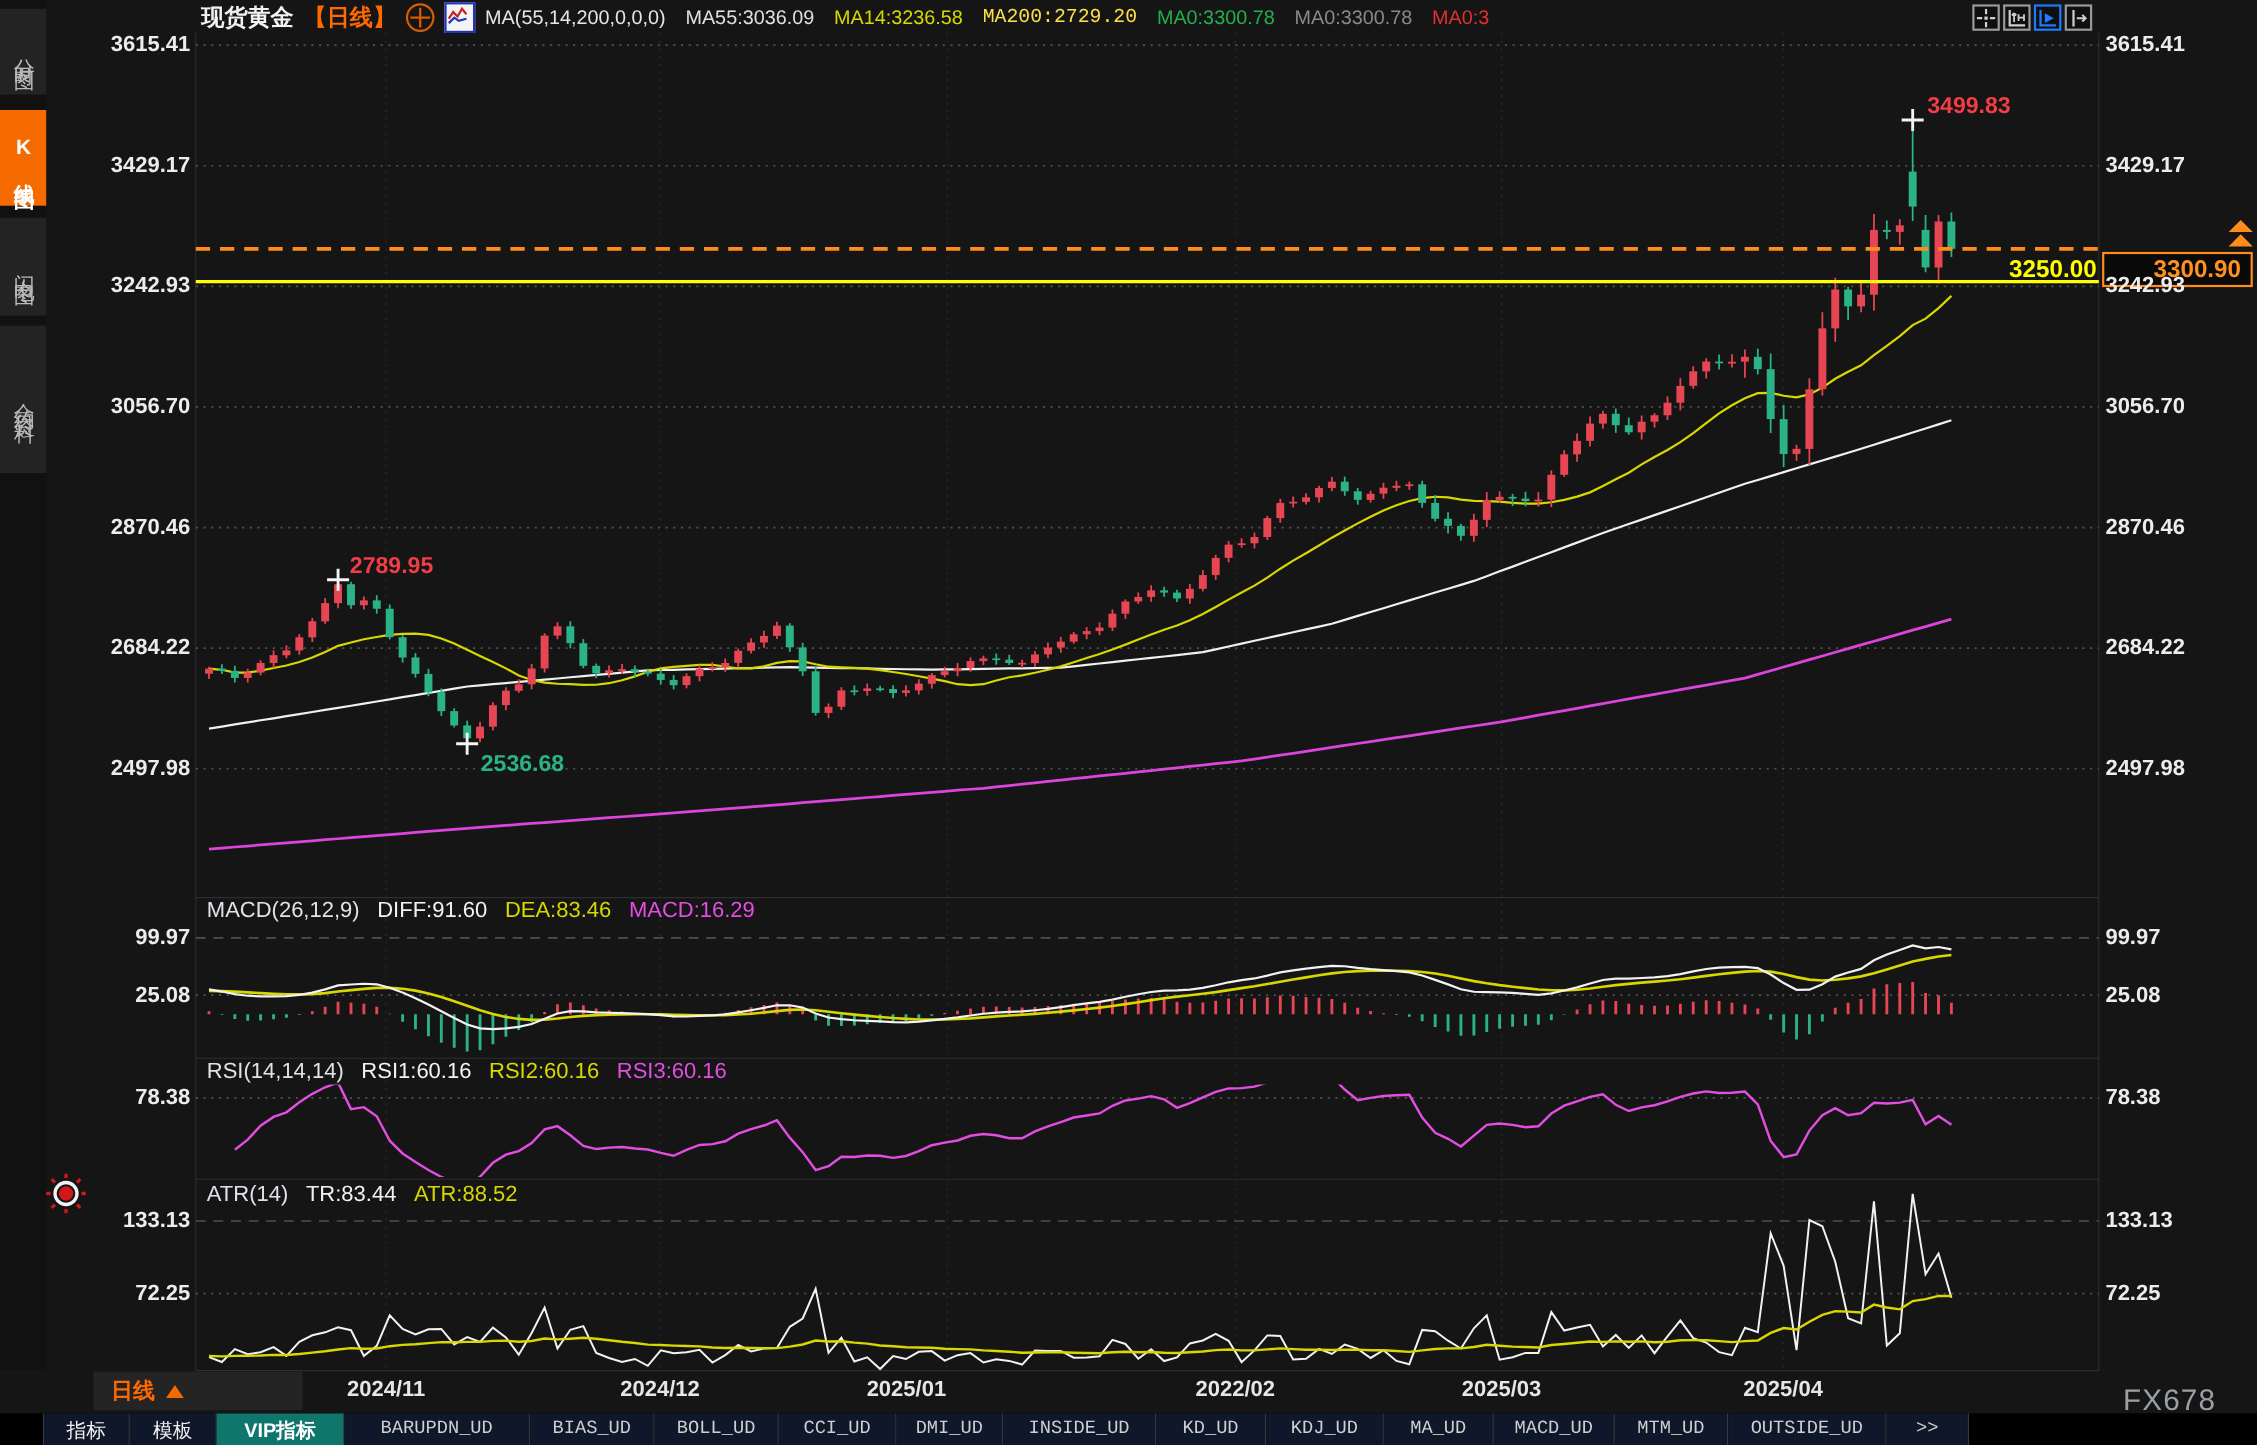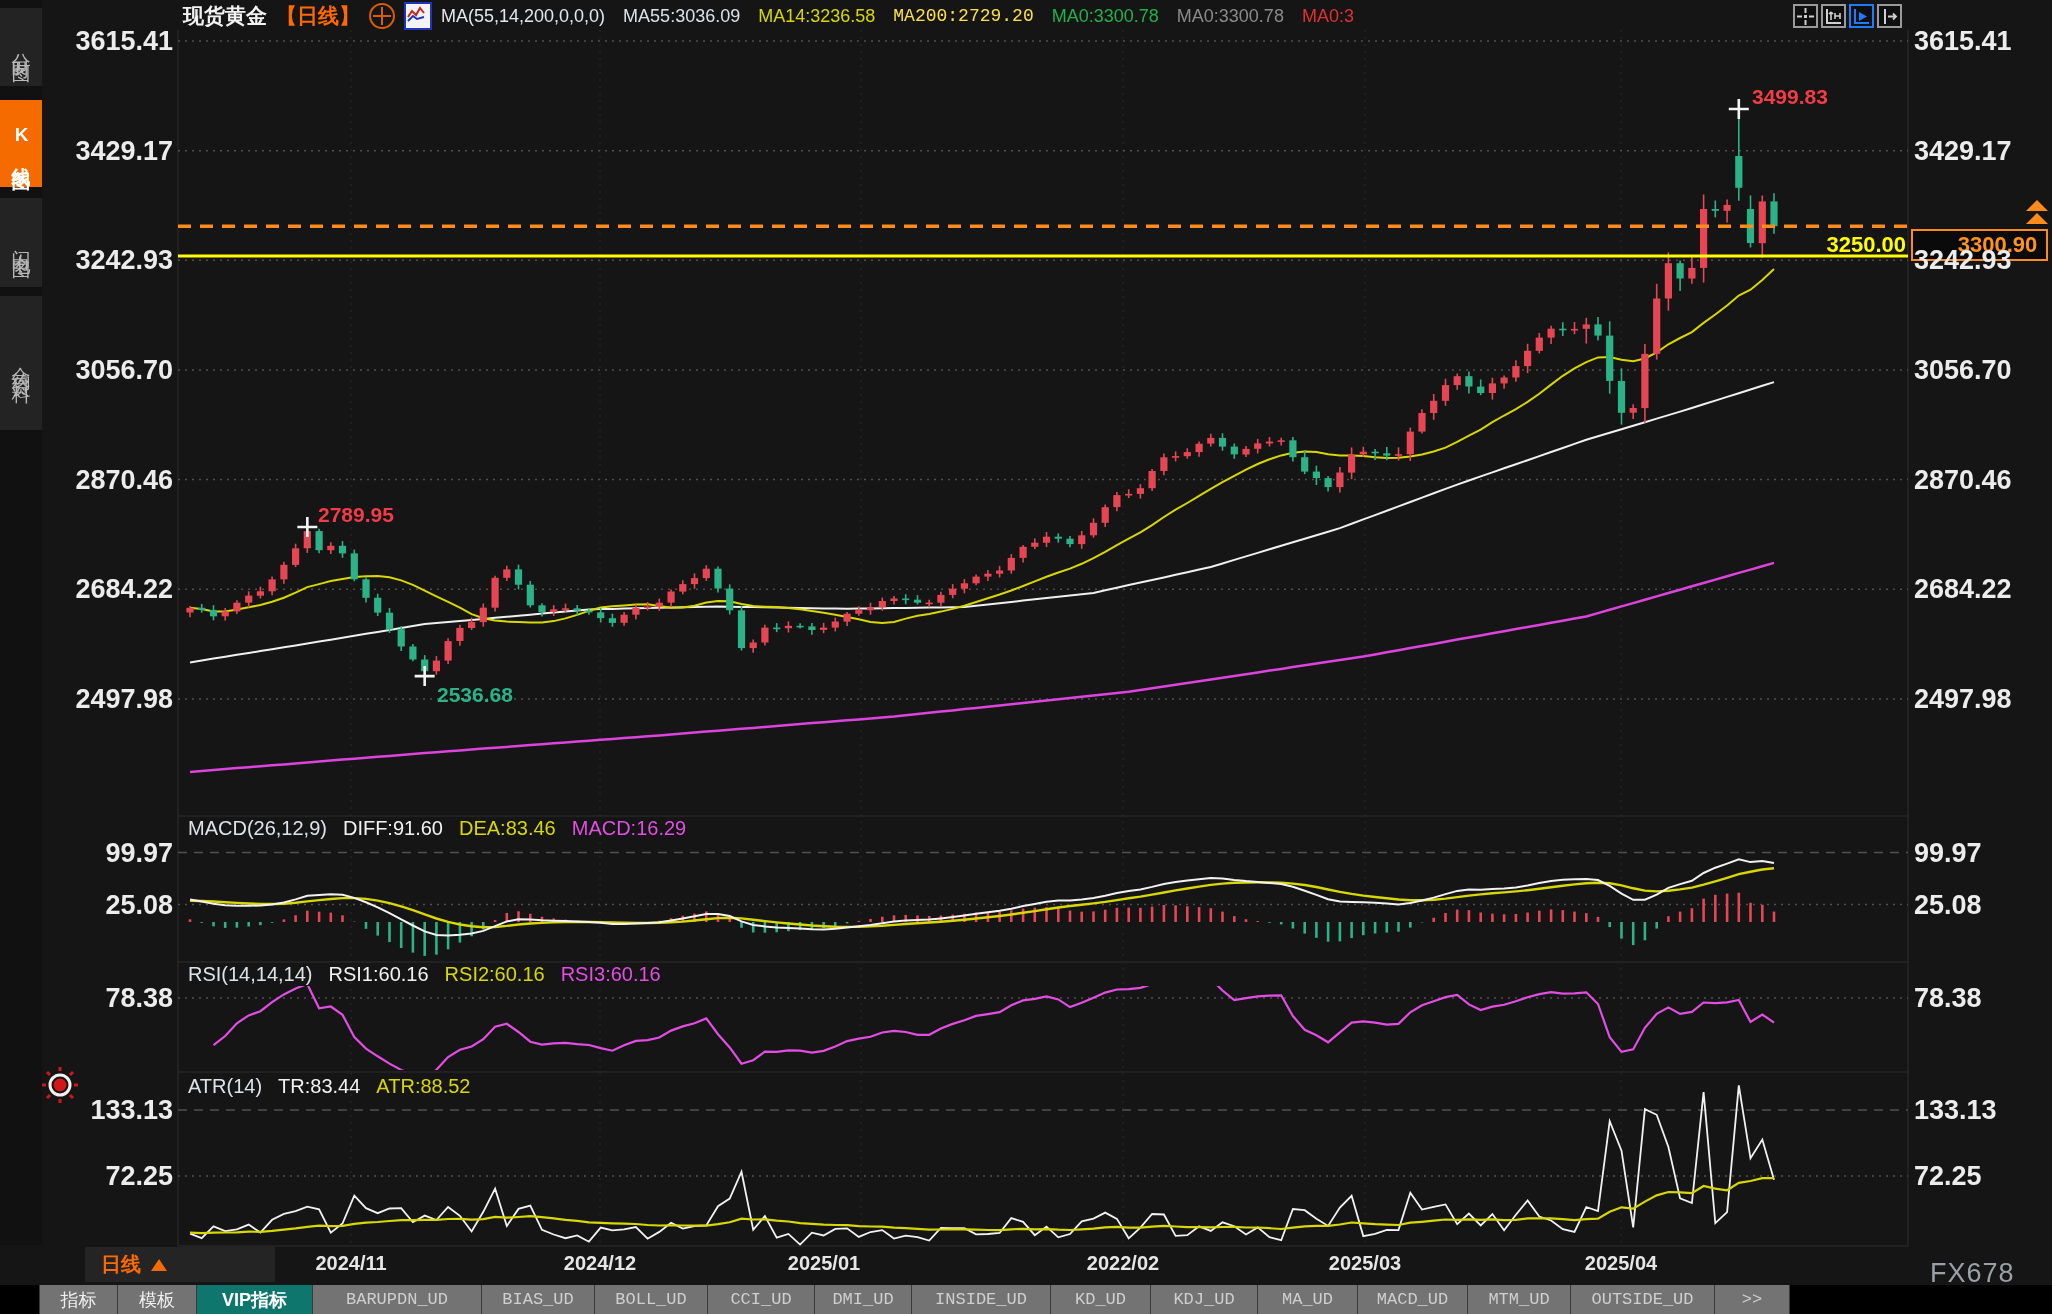--- a/index.html
+++ b/index.html
@@ -21,21 +21,21 @@
   .plus-icon:before{left:50%;top:2px;bottom:2px;width:2px;margin-left:-1px;}
   .plus-icon:after{top:50%;left:2px;right:2px;height:2px;margin-top:-1px;}
   .chart-mini-icon{width:24px;height:24px;background:#f4f4f4;border:2px solid #2233bb;display:inline-block;}
   .ma-seg{font-size:18px;}
   
   #axis-btns{position:absolute;left:1793px;top:4px;display:flex;gap:3px;}
   .abtn{width:25px;height:24px;border:2px solid #9a9a9a;background:#0f0f0f;box-sizing:border-box;
         display:flex;align-items:center;justify-content:center;cursor:pointer;}
   .abtn.blue{border-color:#1f7bff;}
   
-  .ylab{position:absolute;font-size:27px;font-weight:bold;color:#ececec;transform:translateY(-50%);}
+  .ylab{position:absolute;font-size:20px;font-weight:bold;color:#ececec;transform:translateY(-50%);}
   .ylab.left{width:128px;left:45px;text-align:right;}
   .ylab.right{left:1914px;text-align:left;}
   
   .pane-head{position:absolute;left:188px;display:flex;gap:16px;font-size:20px;white-space:nowrap;}
   
   .price-note{position:absolute;font-size:21px;font-weight:bold;white-space:nowrap;}
   #alert-price{position:absolute;left:1760px;width:146px;text-align:right;color:#ffff00;
      font-size:22px;font-weight:bold;transform:translateY(-50%);}
   #cur-box{position:absolute;left:1911px;width:137px;height:32px;background:#0a0a0a;
      border:2px solid #ff8c1a;box-sizing:border-box;display:flex;align-items:center;justify-content:center;
@@ -45,21 +45,21 @@
      border-right:11px solid transparent;border-bottom:11px solid #ff8c1a;}
   
   #period-box{position:absolute;left:85px;top:1247px;width:190px;height:35px;background:#242424;
      display:flex;align-items:center;gap:10px;padding-left:16px;box-sizing:border-box;cursor:pointer;}
   #period-box .plabel{color:#ff6a00;font-size:20px;font-weight:bold;}
   #period-box .tri{width:0;height:0;border-left:8px solid transparent;border-right:8px solid transparent;border-bottom:12px solid #f56b00;}
   .xdate{position:absolute;top:1252px;transform:translateX(-50%);font-size:20px;font-weight:bold;color:#e6e6e6;}
   #watermark{position:absolute;left:1930px;top:1258px;font-size:27px;color:#9aa0a6;letter-spacing:1px;}
   
   #toolbar{position:absolute;left:0;top:1285px;width:2052px;height:29px;background:#000;display:flex;}
-  .tab{height:29px;box-sizing:border-box;border-right:1px solid #3a3a3a;background:#737373;
+  .tab{height:29px;box-sizing:border-box;border-right:1px solid #3a3a3a;background:#0f172a;
        color:#cfcfcf;display:flex;align-items:center;justify-content:center;
        font-family:"Liberation Mono","DejaVu Sans Mono",monospace;font-size:17px;cursor:pointer;white-space:nowrap;}
   .tab.cjk{font-family:"Liberation Sans","DejaVu Sans",sans-serif;font-size:18px;color:#f0f0f0;}
   .tab.blank{background:#000;border-right:1px solid #3a3a3a;}
   .tab.sel{background:#0f766e;color:#fff;font-weight:bold;}
   .tab.fill{flex:1;background:#000;border-right:none;}
   #chart-svg{position:absolute;left:0;top:0;}
 </style>
 </head>
 <body>

